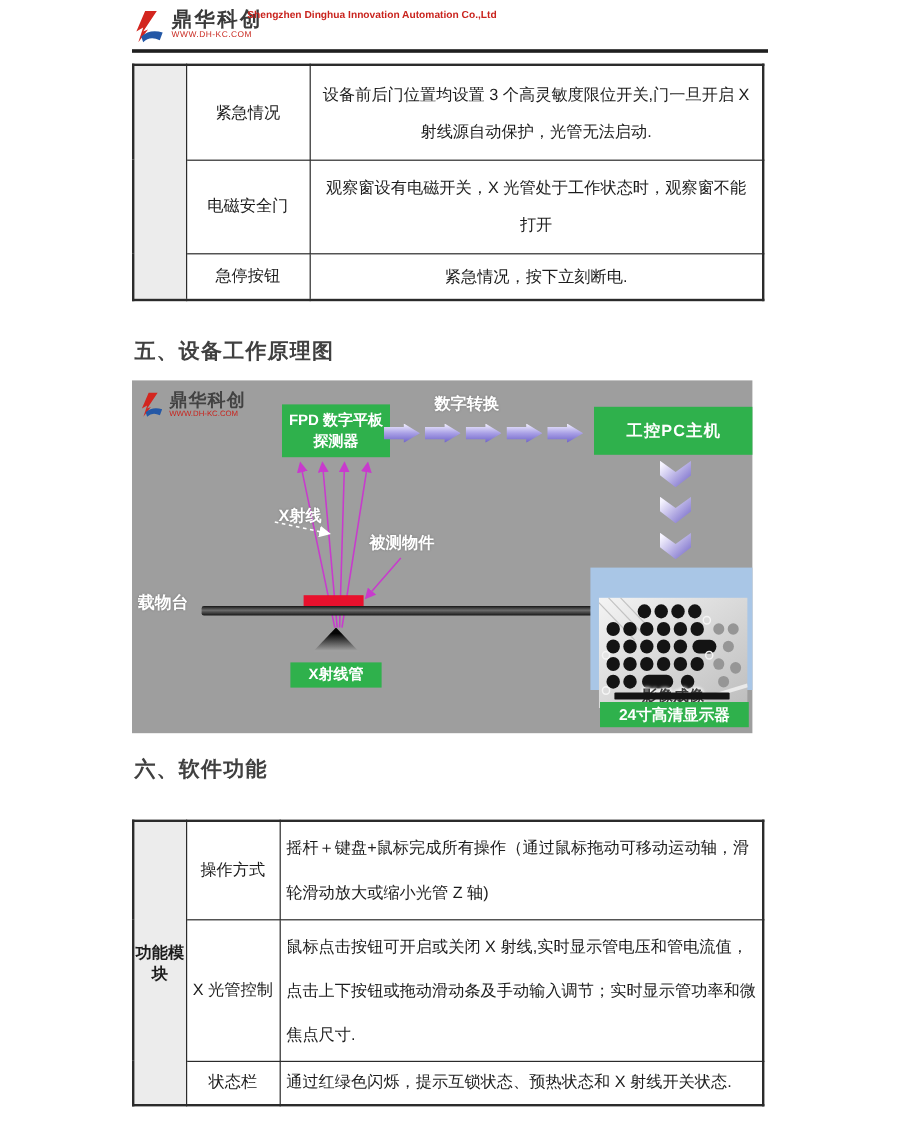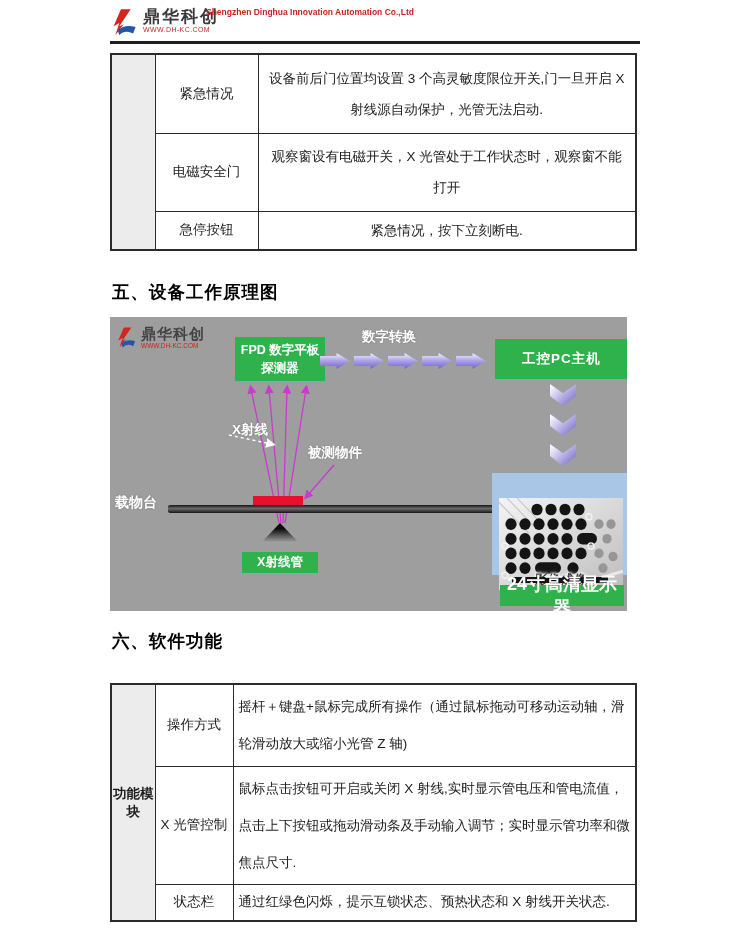--- a/index.html
+++ b/index.html
@@ -30,34 +30,34 @@
   .t1 { margin-top:9px; }
   .t1 .r1 { height:79px; } .t1 .r2 { height:78px; } .t1 .r3 { height:39px; }
 
   .t2 { margin-top:30px; }
   .t2 td.labelcol { width:78px; }
   .t2 td.desc { text-align:left; line-height:37px; padding:0 4px 0 5px; }
   .t2 .r1 { height:82px; } .t2 .r2 { height:118px; } .t2 .r3 { height:37px; }
   .group-label { text-align:center; font-weight:bold; background:#ececec; }
 
   
-  .sec-title { margin:29px 0 0 112px; font-size:17.5px; font-weight:bold; color:#000000; letter-spacing:1px; }
+  .sec-title { margin:29px 0 0 112px; font-size:17.5px; font-weight:bold; color:#404040; letter-spacing:1px; }
 
   
   .diagram { position:relative; width:517px; height:294px; margin:13px 0 0 110px;
              background:#9e9e9e; overflow:hidden; }
   .dg-brand { position:absolute; left:7px; top:9px; display:flex; gap:4px; align-items:flex-start; }
   .dg-brand .nm { font-size:15px; font-weight:bold; color:#424242; letter-spacing:1px; line-height:1.05; }
   .dg-brand .st { font-size:6.5px; color:#c9231d; }
   .gbox { position:absolute; background:#2fb14c; color:#fff; font-weight:bold;
           display:flex; align-items:center; justify-content:center; text-align:center; }
   .dg-fpd   { left:125px; top:20px;  width:90px;  height:44px; font-size:12.5px; line-height:1.45; padding:0 4px; }
   .dg-pc    { left:385px; top:22px;  width:133px; height:40px; font-size:13.5px; letter-spacing:1px; }
   .dg-tube  { left:132px; top:235px; width:76px;  height:21px; font-size:12.5px; }
-  .dg-mlabel{ left:390px; top:268px; width:124px; height:21px; font-size:18px; }
+  .dg-mlabel{ left:390px; top:268px; width:124px; height:21px; font-size:13px; }
   .wlabel { position:absolute; color:#fff; font-weight:bold; font-size:13.5px; text-shadow:0 0 2px rgba(0,0,0,.25); }
   .dg-convert { left:252px; top:11px; }
   .dg-xraylb  { left:74px;  top:104px;margin-left:48px; }
   .dg-objlb   { left:198px; top:127px; }
   .dg-stagelb { left:5px;   top:177px; font-size:14px; }
   .rarrow { position:absolute; top:36px; width:30px; height:16px;
             clip-path:polygon(0% 18%,55% 18%,55% 0%,100% 50%,55% 100%,55% 82%,0% 82%);
             background:linear-gradient(180deg,#f4f2ff 0%,#a9a0e6 50%,#6f63c8 100%); }
   .dchev { position:absolute; left:440px; width:26px; height:22px;
            clip-path:polygon(0 0,50% 42%,100% 0,100% 55%,50% 100%,0 55%);

